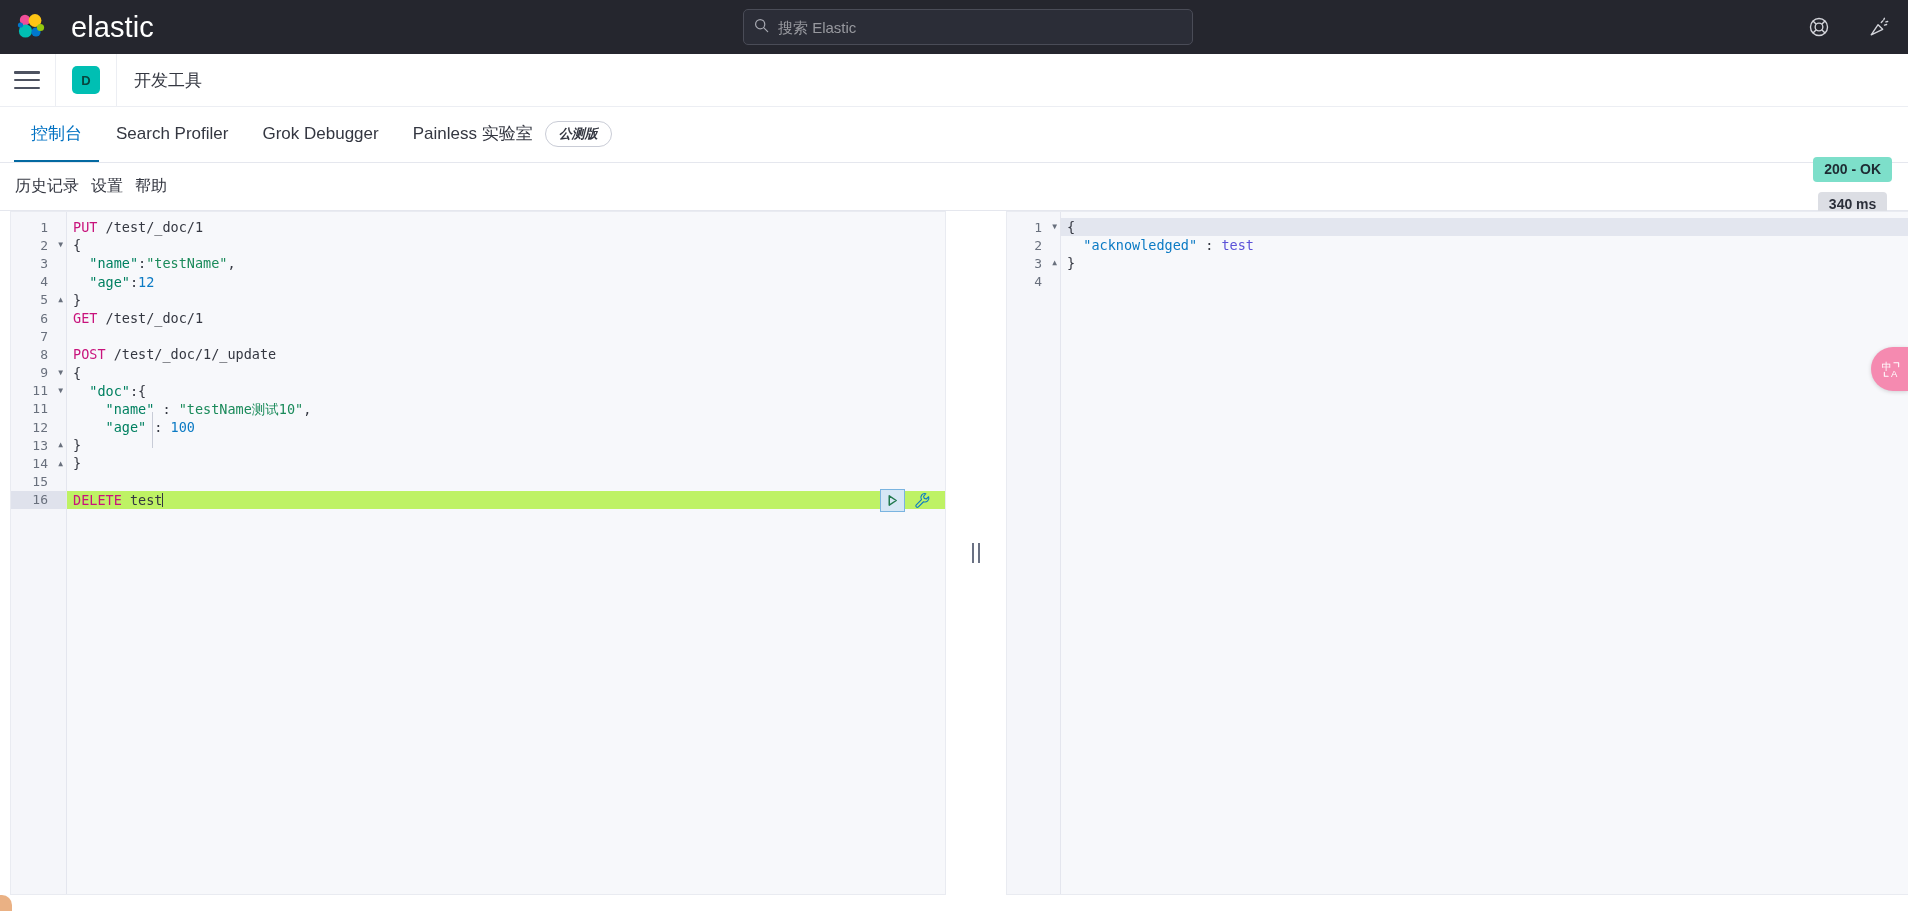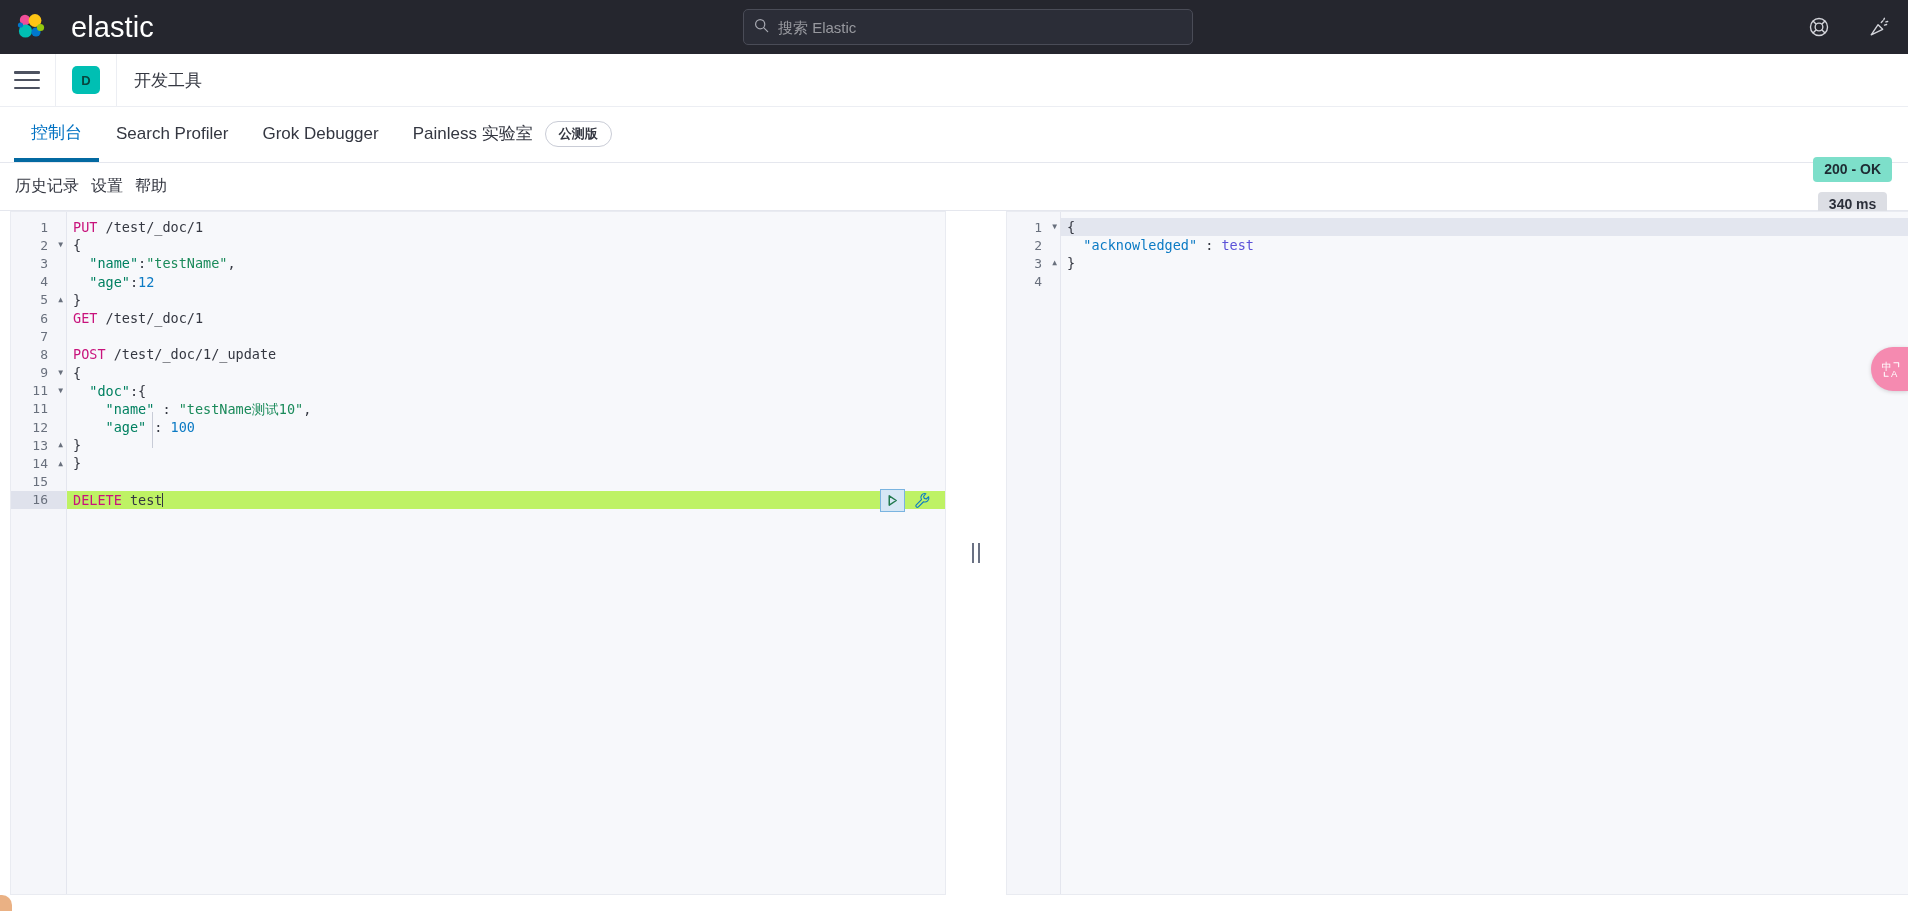--- a/index.html
+++ b/index.html
@@ -133,35 +133,36 @@
     display: flex; align-items: center;
     padding: 0 17px;
     font-size: 17px;
     color: #343741;
     cursor: pointer;
     border-bottom: 2px solid transparent;
     white-space: nowrap;
   }
   .app-tab.active {
     color: #0071c2;
-    border-bottom: 4px solid #0369a1;
+    border-bottom: 2px solid #0369a1;
     font-weight: 500;
   }
   .beta-badge {
     display: inline-flex; align-items: center;
     height: 26px;
     padding: 0 13px;
     border: 1px solid #c9ccd6;
     border-radius: 13px;
     font-size: 13px;
     font-weight: bold;
     color: #343741;
     margin-left: 12px;
     background: #fff;
     cursor: pointer;
+    font-style: italic;
   }
 
   
   #console-toolbar {
     position: absolute;
     top: 163px; left: 0;
     width: 1908px; height: 48px;
     background: #ffffff;
     border-bottom: 1px solid #e5e7ee;
     display: flex;

